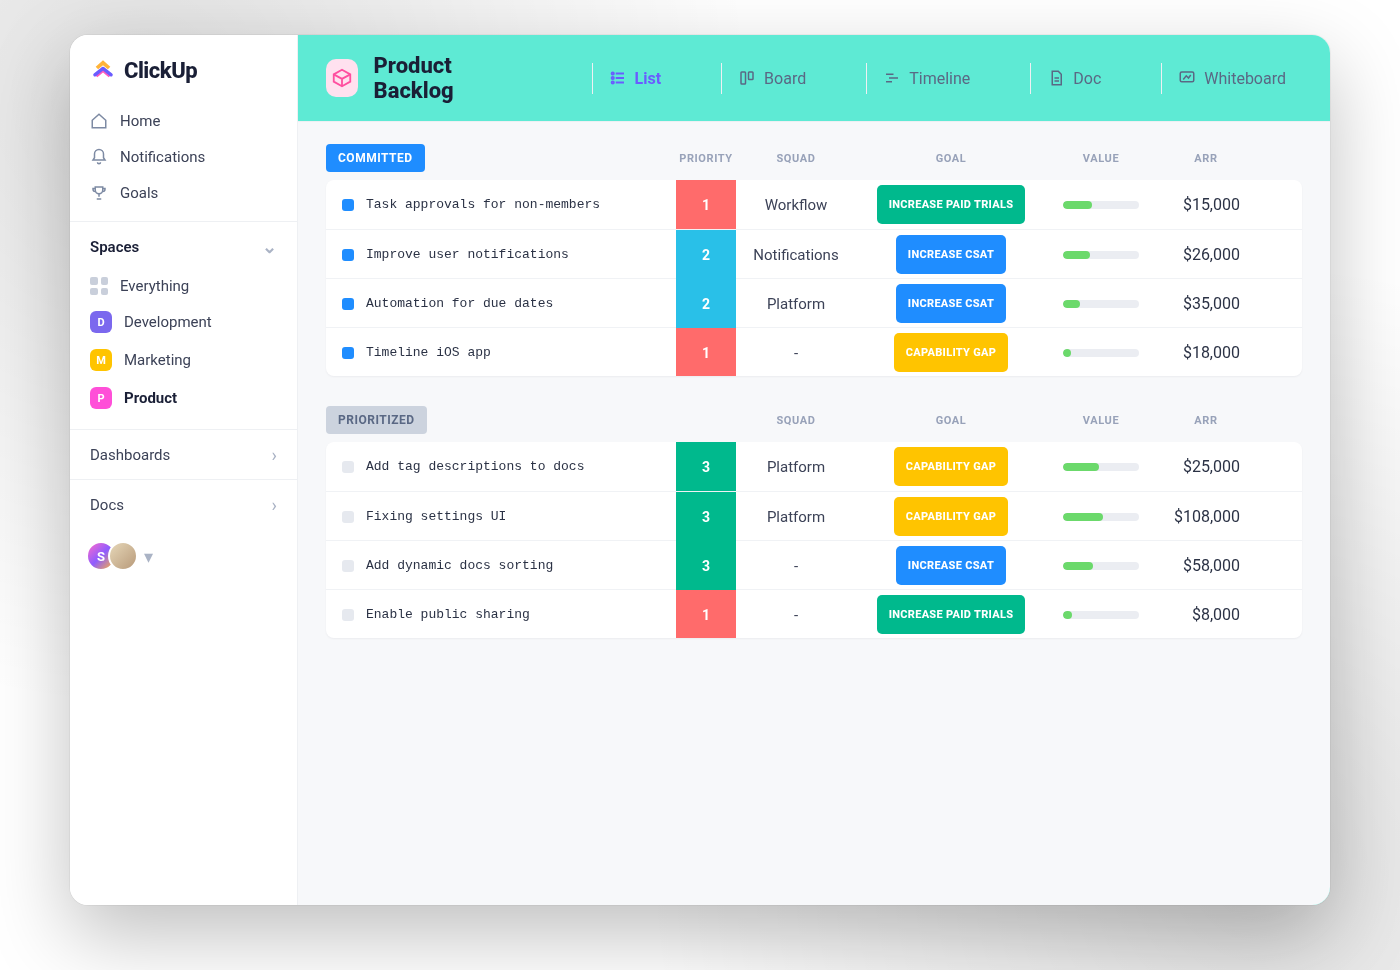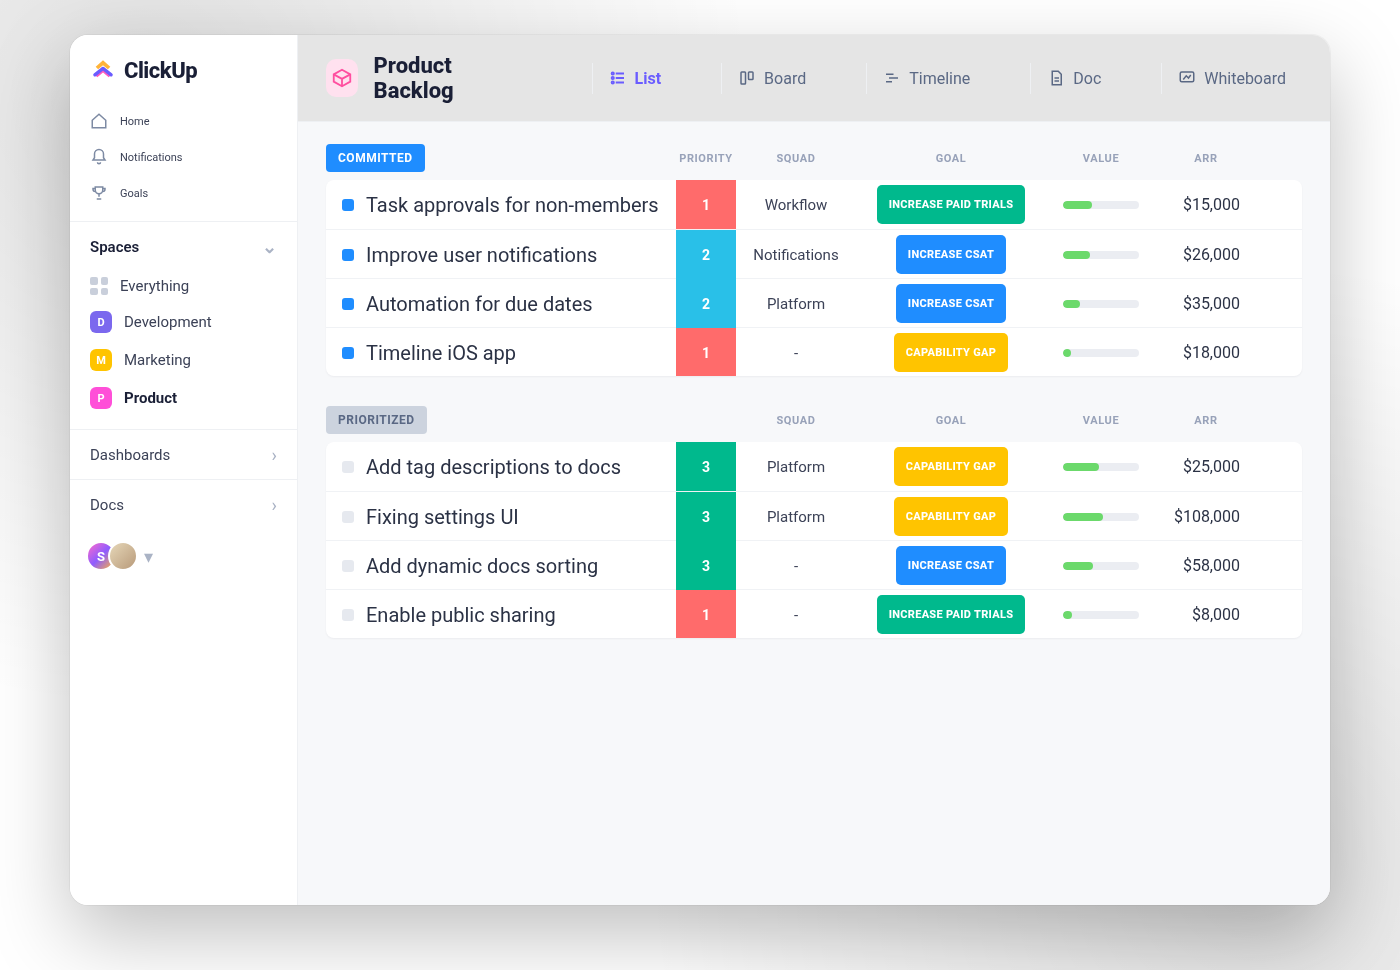--- a/index.html
+++ b/index.html
@@ -37,21 +37,21 @@
     text-align: right;
   }
   .logo { display: flex; align-items: center; gap: 8px; padding: 0 20px 14px; }
   .logo-mark { width: 26px; height: 26px; position: relative; }
   .logo-mark svg { width: 26px; height: 26px; }
   .logo-text { font-size: 22px; font-weight: 800; color: #1a1f36; letter-spacing: -.5px; }
   .nav { padding: 6px 8px 10px; }
   .nav-item {
     display: flex; align-items: center; gap: 12px;
     padding: 9px 12px; border-radius: 8px;
-    color: #3c4257; font-size: 11px; cursor: pointer;
+    color: #3c4257; font-size: 15px; cursor: pointer;
   }
   .nav-icon { width: 18px; height: 18px; color: #7d8aa3; display:flex; align-items:center; justify-content:center; }
   .section-hdr {
     display:flex; align-items:center; justify-content:space-between;
     padding: 14px 20px 10px; border-top: 1px solid #eef0f3;
     font-size: 15px; font-weight: 600; color: #1a1f36;
   }
   .spaces { padding: 2px 8px 12px; }
   .space-item {
     display:flex; align-items:center; gap:12px;
@@ -77,21 +77,21 @@
     width:30px; height:30px; border-radius:50%; border:2px solid #fff;
     display:flex; align-items:center; justify-content:center;
     font-size:13px; font-weight:700; color:#fff;
   }
   .avatar + .avatar { margin-left:-8px; }
   .a1 { background: linear-gradient(135deg,#ff6bcb,#8e5cff 50%,#ffb43a); }
   .a2 { background: linear-gradient(135deg,#e6d7b8,#b89a7a); }
   .more { color:#aab3c5; margin-left:6px; font-size:18px; }
 
   
-  .main { flex:1; display:flex; flex-direction:column; background:#e5e5e5; }
+  .main { flex:1; display:flex; flex-direction:column; background:#5eead4; }
   .topbar {
     display:flex; align-items:center; gap:16px;
     padding: 18px 28px; border-bottom:1px solid #eef0f3;
   }
   .title-badge {
     width:38px; height:38px; border-radius:10px;
     background:#ffe1ef; display:flex; align-items:center; justify-content:center;
     color:#ff4fa0;
   }
   .page-title { font-size:22px; font-weight:800; color:#1a1f36; }
@@ -130,21 +130,21 @@
     background:#fff; border-radius:8px; overflow:hidden;
     box-shadow: 0 1px 2px rgba(16,24,40,.05);
   }
   .trow {
     display:grid;
     grid-template-columns: 350px 60px 120px 190px 110px 100px;
     align-items:center; height:49px;
     border-top:1px solid #f0f2f5;
   }
   .trow:first-child { border-top:none; }
-  .tname { display:flex; align-items:center; gap:12px; padding-left:16px; font-size:20px; color:#2b3245; }
+  .tname { display:flex; align-items:center; gap:12px; padding-left:16px; font-size:13px; color:#2b3245;font-family:Liberation Mono, monospace; }
   .bullet { width:12px; height:12px; border-radius:3px; }
   .b-blue { background:#1f8dff; }
   .b-grey { background:#e6e9ef; }
   .prio {
     height:49px; display:flex; align-items:center; justify-content:center;
     color:#fff; font-weight:700; font-size:14px;
   }
   .p-red { background:#ff6b6b; }
   .p-cyan { background:#29c0e8; }
   .p-green { background:#00b98d; }

